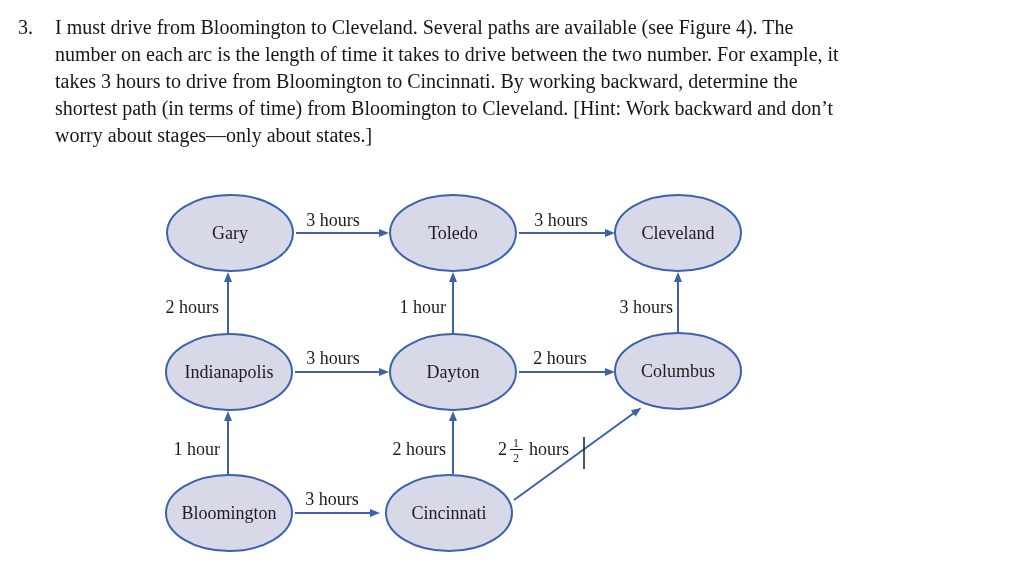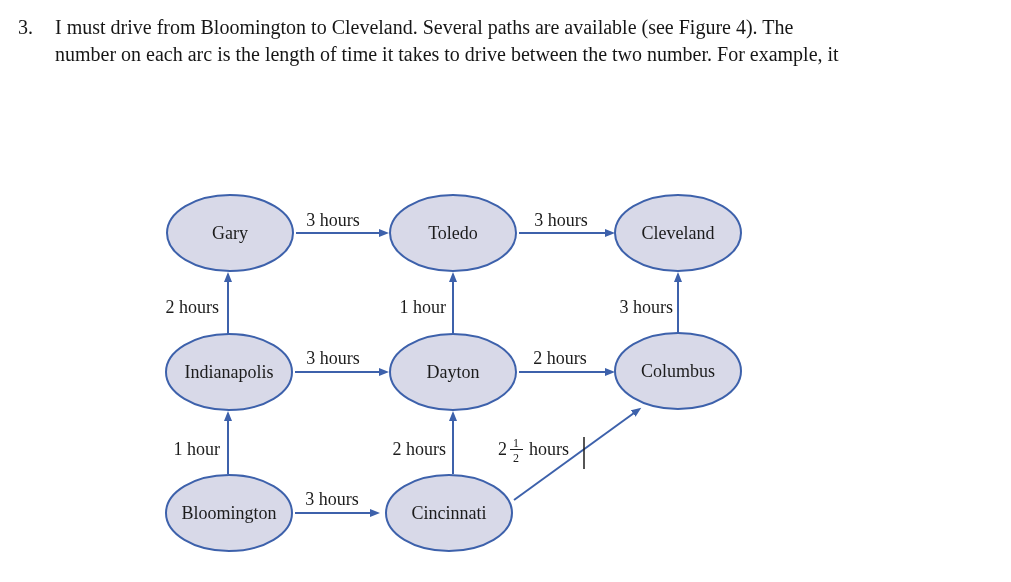--- a/index.html
+++ b/index.html
@@ -22,20 +22,23 @@
 </head>
 <body>
 
 <div class="page">
 
   <div class="problem">
     <div class="num">3.</div>
     <div class="lines">
       <div>I must drive from Bloomington to Cleveland. Several paths are available (see Figure 4). The</div>
       <div>number on each arc is the length of time it takes to drive between the two number. For example, it</div>
+      <div>takes 3 hours to drive from Bloomington to Cincinnati. By working backward, determine the</div>
+      <div>shortest path (in terms of time) from Bloomington to Cleveland. [Hint: Work backward and don’t</div>
+      <div>worry about stages—only about states.]</div>
     </div>
   </div>
 
   <svg class="fig" width="1011" height="582" viewBox="0 0 1011 582">
     <defs>
       <marker id="ah" markerUnits="userSpaceOnUse" markerWidth="12" markerHeight="10" refX="1" refY="4" orient="auto">
         <path d="M0,0 L10,4 L0,8 Z" fill="#3d61ab"></path>
       </marker>
     </defs>
 

